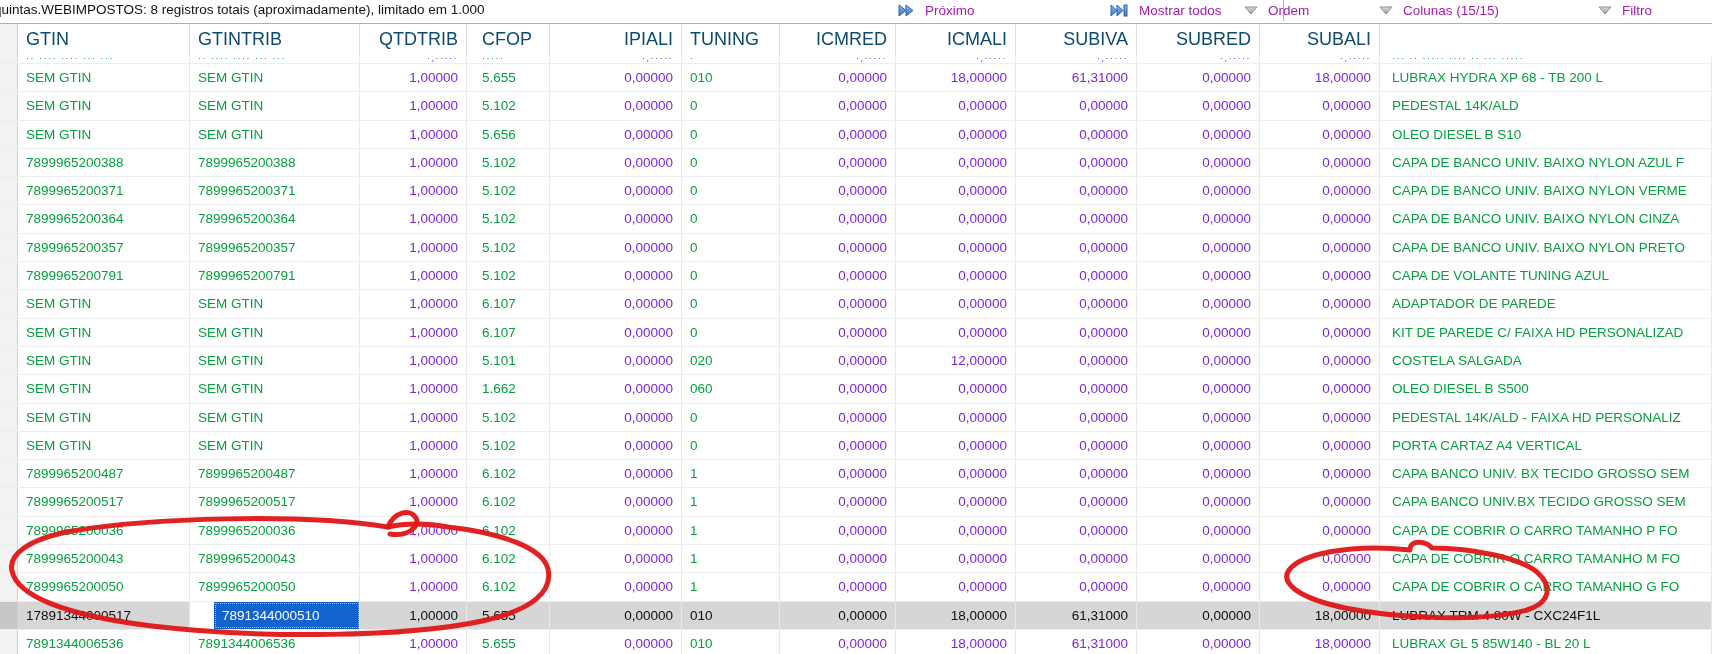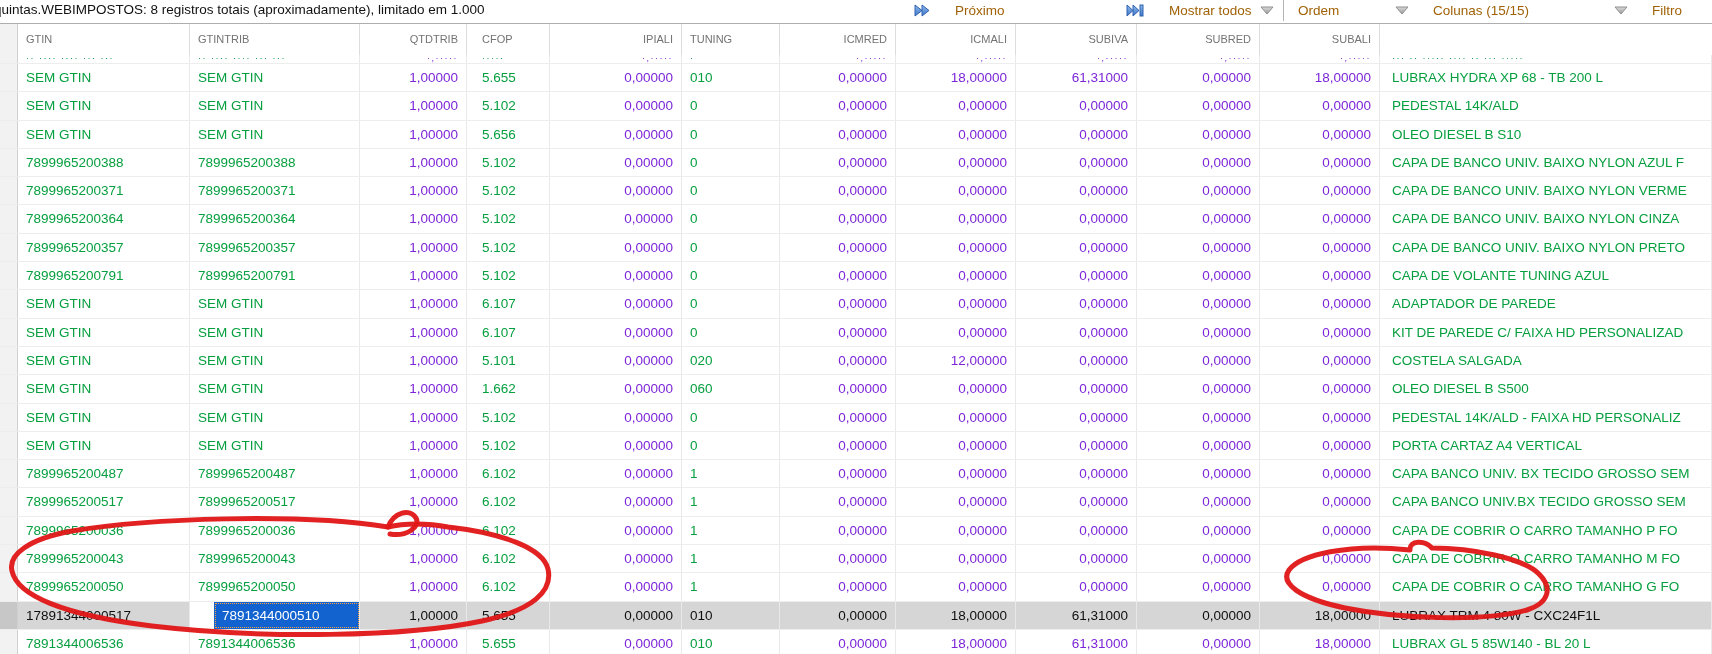--- a/index.html
+++ b/index.html
@@ -2,32 +2,32 @@
 <html style="--green: #069f3f; --purple: #7d26d8; --selblue: #1263cf;"><head>
 <meta charset="utf-8">
 <style>
   html,body{margin:0;padding:0;background:#fff;}
   .app{position:relative;width:1712px;height:654px;overflow:hidden;
        font-family:"Liberation Sans",sans-serif;background:#fff;}
 
   
   .titlebar{position:relative;height:23px;background:#fff;border-bottom:1px solid #adadad;}
   .title{position:absolute;left:-6px;top:2px;font-size:13.5px;color:#111;white-space:nowrap;}
-  .tb-item{position:absolute;top:0;display:flex;align-items:center;gap:24px;
-           font-size:13.5px;color:#a16207;cursor:default;white-space:nowrap;height:21px;margin-left:16px;}
+  .tb-item{position:absolute;top:0;display:flex;align-items:center;gap:10px;
+           font-size:13.5px;color:#a21caf;cursor:default;white-space:nowrap;height:21px;}
   .vsep{position:absolute;top:0;left:1283px;width:1px;height:21px;background:#b5b5b5;}
   .ic{display:block;}
 
   
   .grid{position:relative;}
   .grid-row{display:grid;
     grid-template-columns:18px 172px 170px 107px 83px 132px 98px 116px 120px 121px 123px 120px 332px;
     border-bottom:1px solid #ededed;background:#fff;}
   .header{height:31px;border-bottom:0;}
-  .hcell{font-size:11px;color:#737373;line-height:31px;padding:0 8px;
+  .hcell{font-size:18px;color:#0c4a6e;line-height:31px;padding:0 8px;
          border-right:1px solid #dcdcdc;overflow:hidden;white-space:nowrap;}
   .crow{height:8px;}
   .crow .cell{font-size:9px;line-height:7px;letter-spacing:1.5px;height:8px;overflow:hidden;}
   .drow{height:27.3px;}
   .cell{font-size:13.5px;line-height:27.3px;padding:0 8px;border-right:1px solid #e9e9e9;
         overflow:hidden;white-space:nowrap;}
   .gutter{background:#f2f2f2;border-right:1px solid #d0d0d0;padding:0;}
   .al-r{text-align:right;}
   .al-l{text-align:left;}
   .t-text{color:var(--green,#069f3f);}

